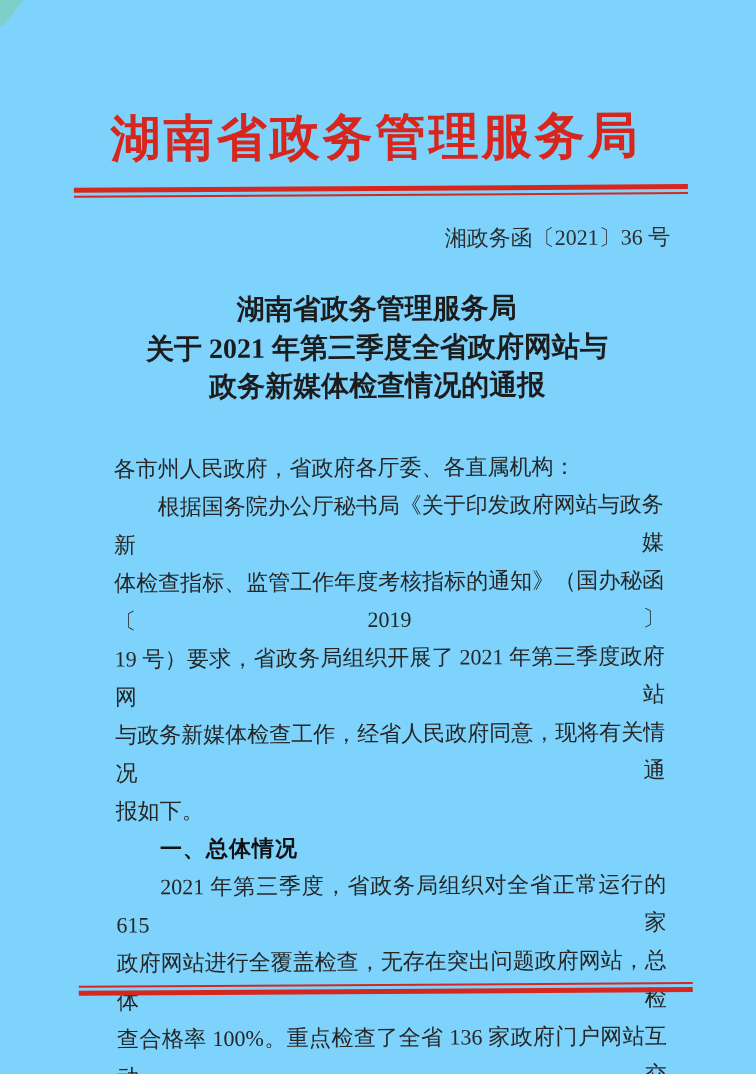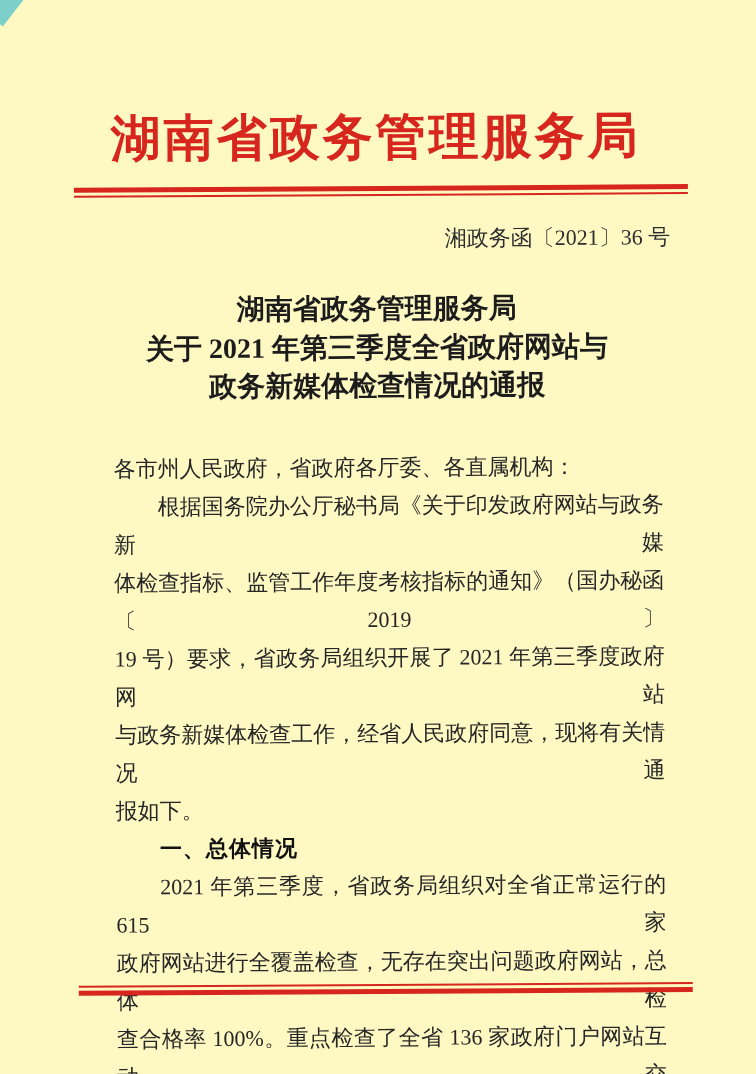--- a/index.html
+++ b/index.html
@@ -4,21 +4,21 @@
 <style>
   html, body {
     margin: 0;
     padding: 0;
     background: #ffffff;
   }
   .page {
     position: relative;
     width: 756px;
     height: 1074px;
-    background: #fef9c3;
+    background: #7dd3fc;
     overflow: hidden;
     font-family: "Liberation Serif", "DejaVu Serif", serif;
     color: #262626;
   }
   .scan-skew {
     position: absolute;
     inset: 0;
     transform: rotate(-0.35deg);
     transform-origin: 50% 50%;
   }

